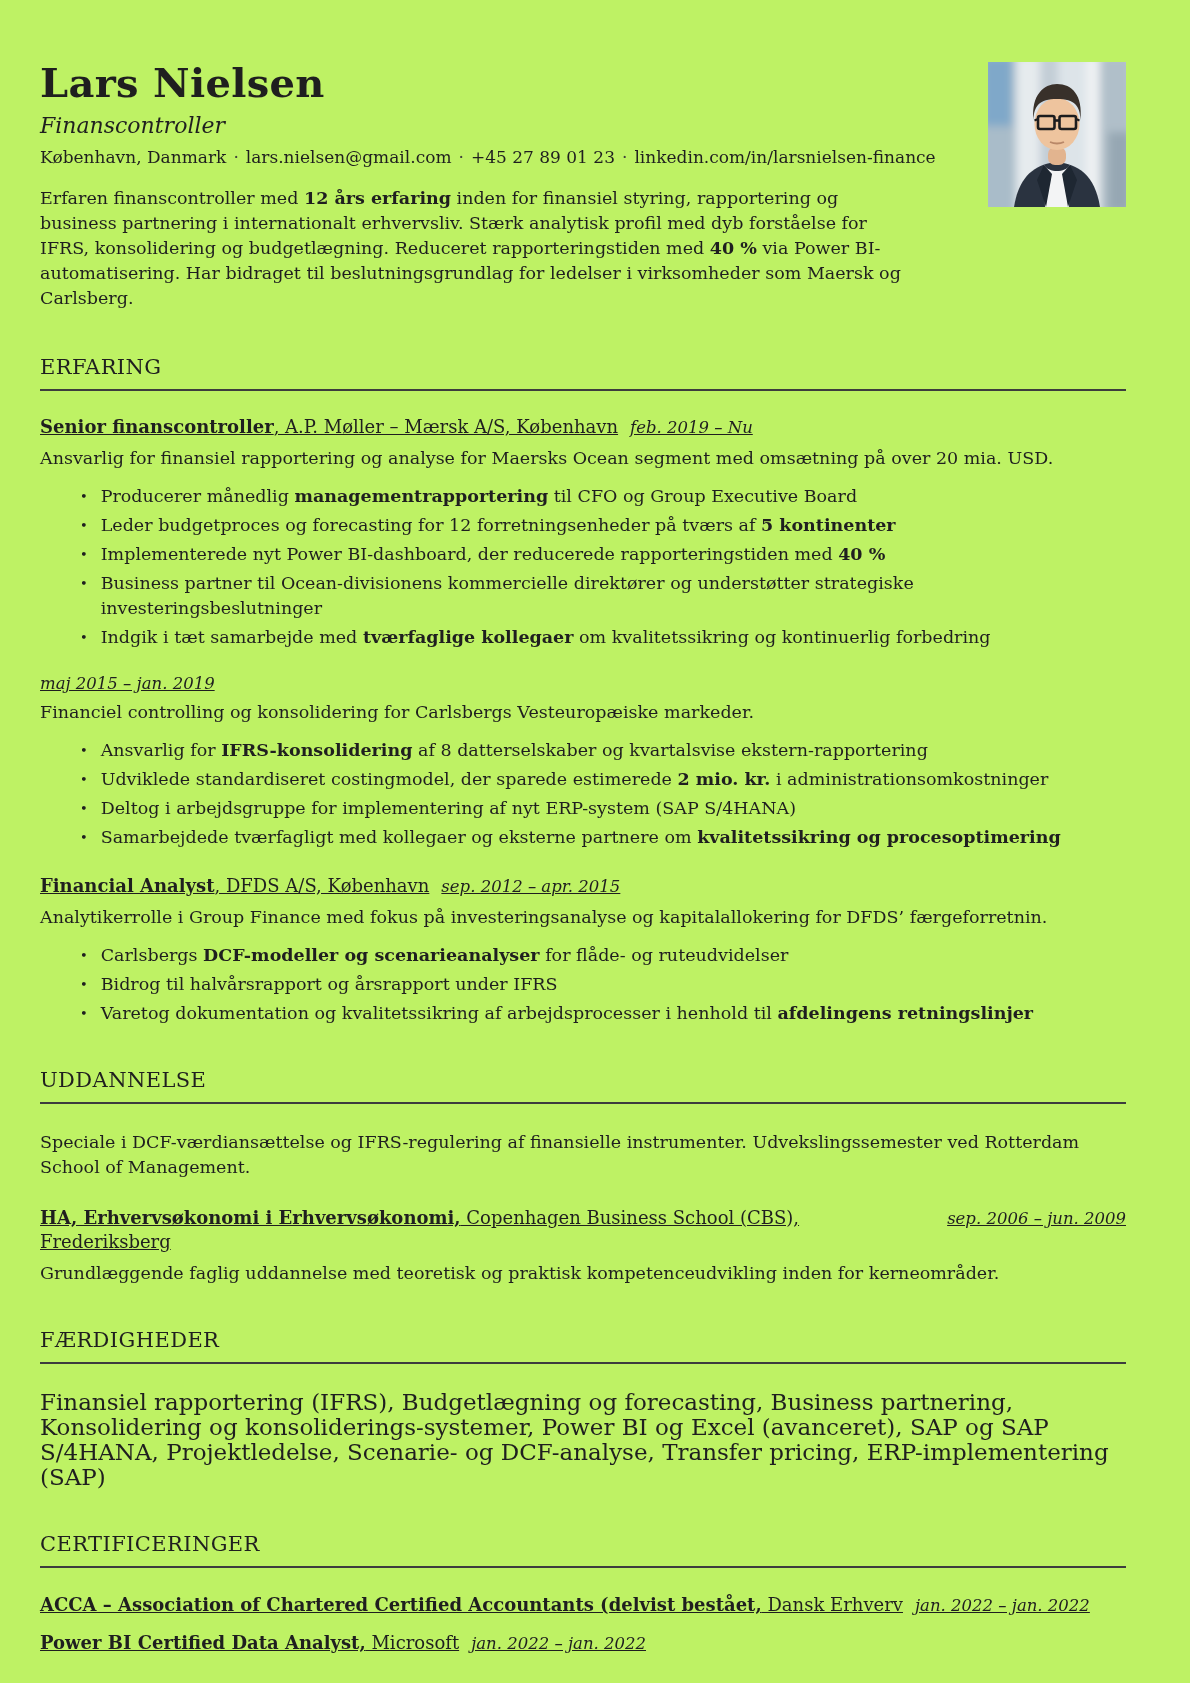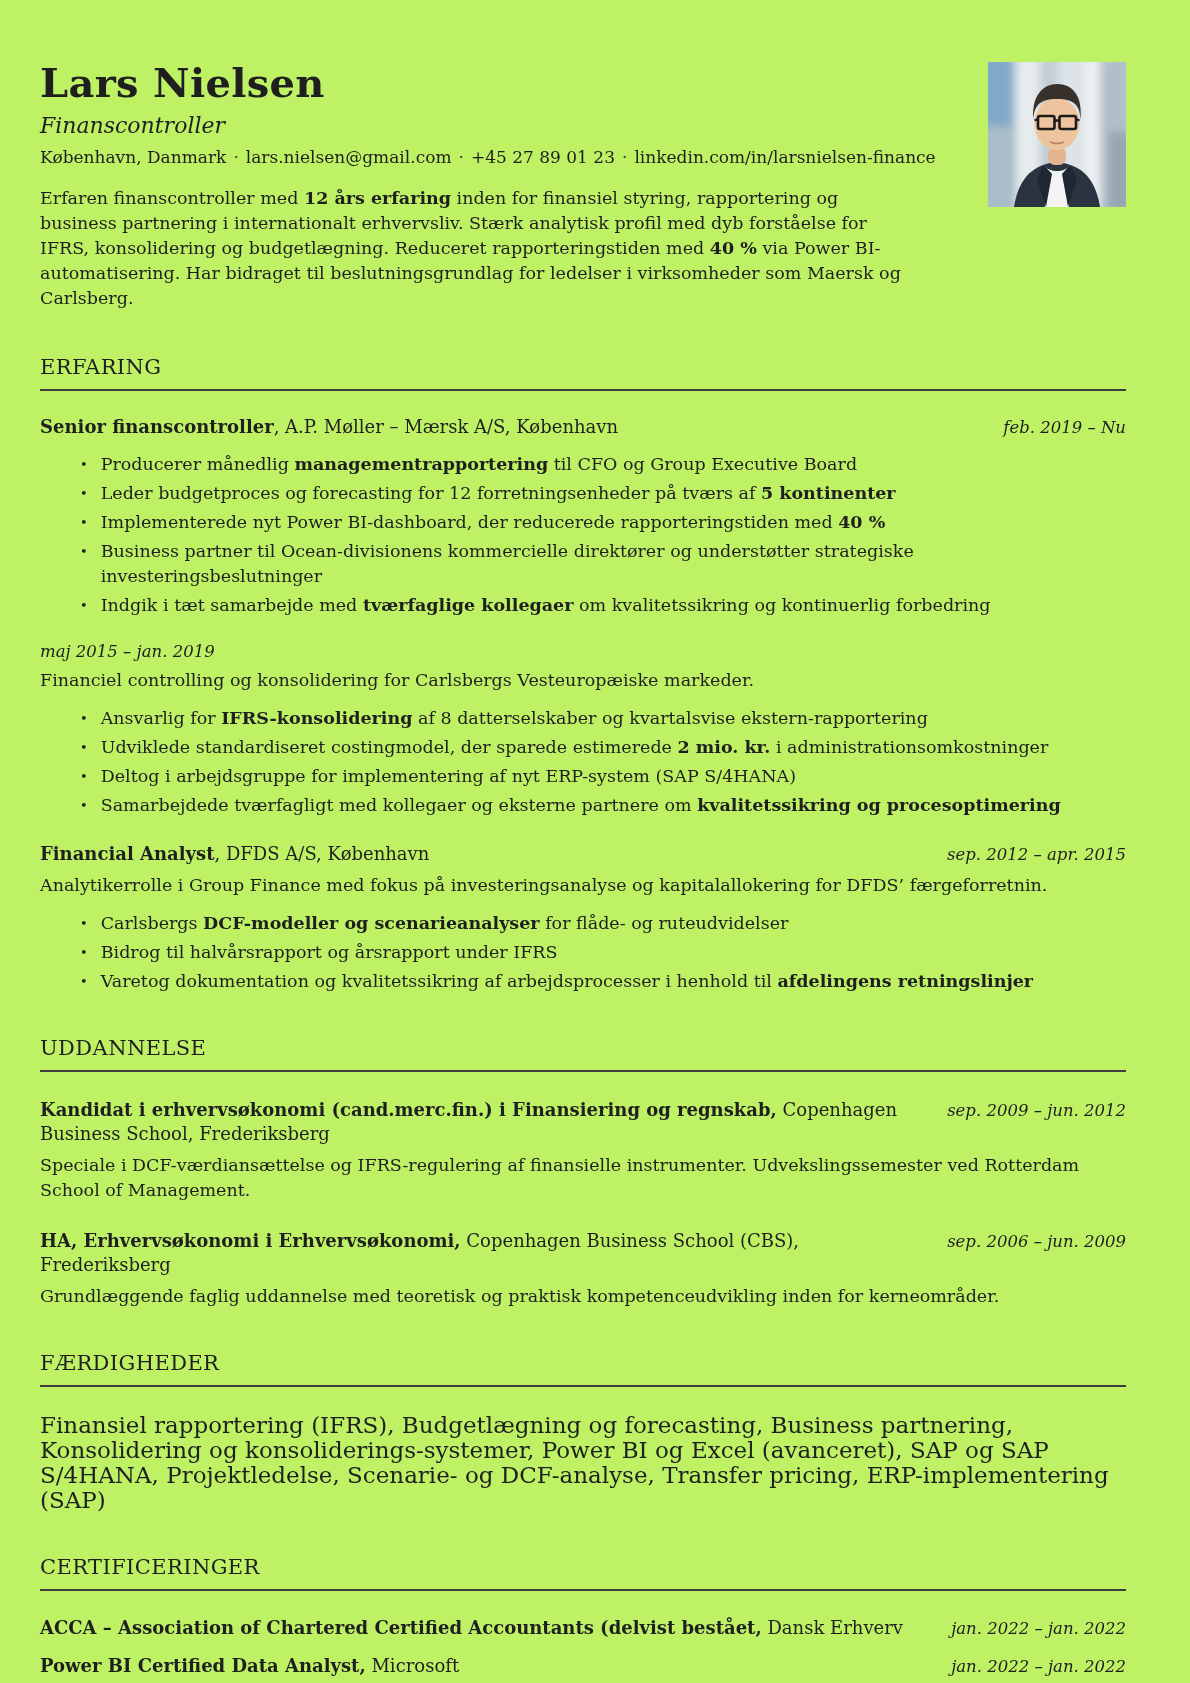--- a/index.html
+++ b/index.html
@@ -23,21 +23,21 @@
   .contact .sep{margin:0 7px;color:#3c3c3c;}
   .summary{font-size:17.5px;line-height:25px;margin:19px 0 0 0;max-width:880px;}
   .photo{flex:0 0 auto;width:138px;height:145px;margin-left:20px;}
   .photo svg{display:block;width:138px;height:145px;}
   
   section{margin-top:42px;}
   section.first{margin-top:44px;}
   .section-heading{margin:0;font-size:21px;font-weight:400;letter-spacing:.4px;}
   .rule{border-bottom:2px solid #3d3d3d;margin-top:10px;}
   .entry{margin-top:24px;}
-  .entry-head{display:flex;justify-content:space-between;align-items:baseline;gap:24px;}
+  .entry-head{display:flex;justify-content:flex-start;align-items:baseline;gap:12px;text-decoration:underline;}
   .entry-title{font-size:18px;line-height:24px;}
   .entry-title b{font-weight:700;}
   .entry-date{font-style:italic;font-size:16.5px;white-space:nowrap;flex:0 0 auto;}
   .entry-desc{font-size:17.5px;line-height:25px;margin:7px 0 0 0;}
   ul.bullets{list-style:none;margin:13px 0 0 0;padding:0 0 0 40px;}
   ul.bullets li{display:flex;gap:13px;font-size:17.5px;line-height:25px;margin-top:4px;}
   ul.bullets .dot{font-size:13px;line-height:25px;}
   .section-paragraph{font-size:23px;line-height:25px;margin:26px 0 0 0;}
   .sec-certifications .entry{margin-top:14px;}
   .sec-certifications .entry.first-entry{margin-top:25px;}
@@ -111,20 +111,21 @@
 
   <main id="sections">
       <section class="sec-experience first">
         <h2 class="section-heading">ERFARING</h2>
         <div class="rule"></div>
         <div class="entry first-entry">
           <div class="entry-head">
             <div class="entry-title"><b>Senior finanscontroller</b><span>, A.P. Møller – Mærsk A/S, København</span></div>
             <div class="entry-date">feb. 2019 – Nu</div>
           </div>
+          <p class="entry-desc"><span>Ansvarlig for finansiel rapportering og analyse for Maersks Ocean segment med omsætning på over 20 mia. USD.</span></p>
           <ul class="bullets">
             <li>
               <span class="dot">•</span>
               <span class="btext"><span>Producerer månedlig </span><b>managementrapportering</b><span> til CFO og Group Executive Board</span></span>
             </li>
             <li>
               <span class="dot">•</span>
               <span class="btext"><span>Leder budgetproces og forecasting for 12 forretningsenheder på tværs af </span><b>5 kontinenter</b></span>
             </li>
             <li>
@@ -184,24 +185,20 @@
               <span class="dot">•</span>
               <span class="btext"><span>Varetog dokumentation og kvalitetssikring af arbejdsprocesser i henhold til </span><b>afdelingens retningslinjer</b></span>
             </li>
           </ul>
         </div>
       </section>
       <section class="sec-education">
         <h2 class="section-heading">UDDANNELSE</h2>
         <div class="rule"></div>
         <div class="entry first-entry">
-          <div class="entry-head">
-            <div class="entry-title"><b>Kandidat i erhvervsøkonomi (cand.merc.fin.) i Finansiering og regnskab,</b><span> Copenhagen Business School, Frederiksberg</span></div>
-            <div class="entry-date">sep. 2009 – jun. 2012</div>
-          </div>
           <p class="entry-desc"><span>Speciale i DCF-værdiansættelse og IFRS-regulering af finansielle instrumenter. Udvekslingssemester ved Rotterdam School of Management.</span></p>
         </div>
         <div class="entry">
           <div class="entry-head">
             <div class="entry-title"><b>HA, Erhvervsøkonomi i Erhvervsøkonomi,</b><span> Copenhagen Business School (CBS), Frederiksberg</span></div>
             <div class="entry-date">sep. 2006 – jun. 2009</div>
           </div>
           <p class="entry-desc"><span>Grundlæggende faglig uddannelse med teoretisk og praktisk kompetenceudvikling inden for kerneområder.</span></p>
         </div>
       </section>

